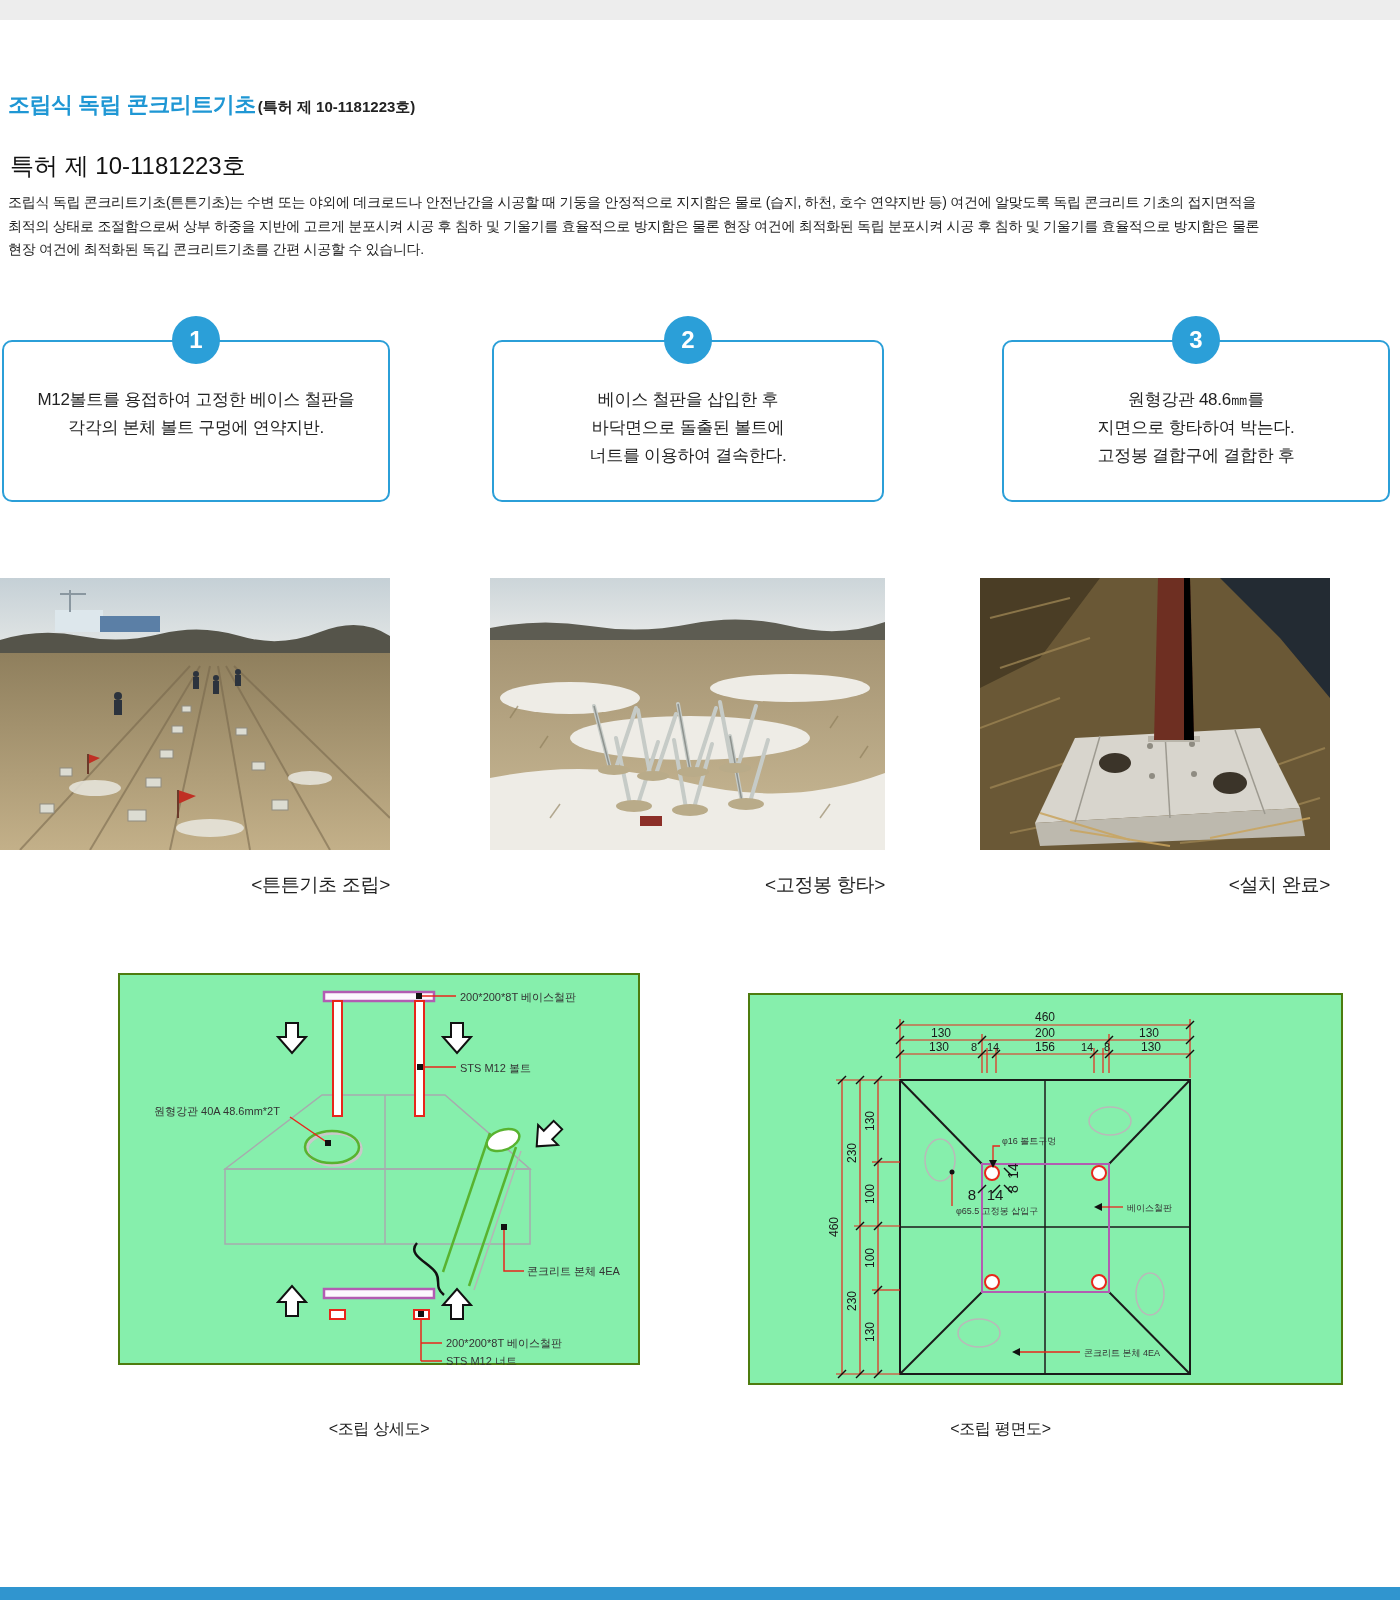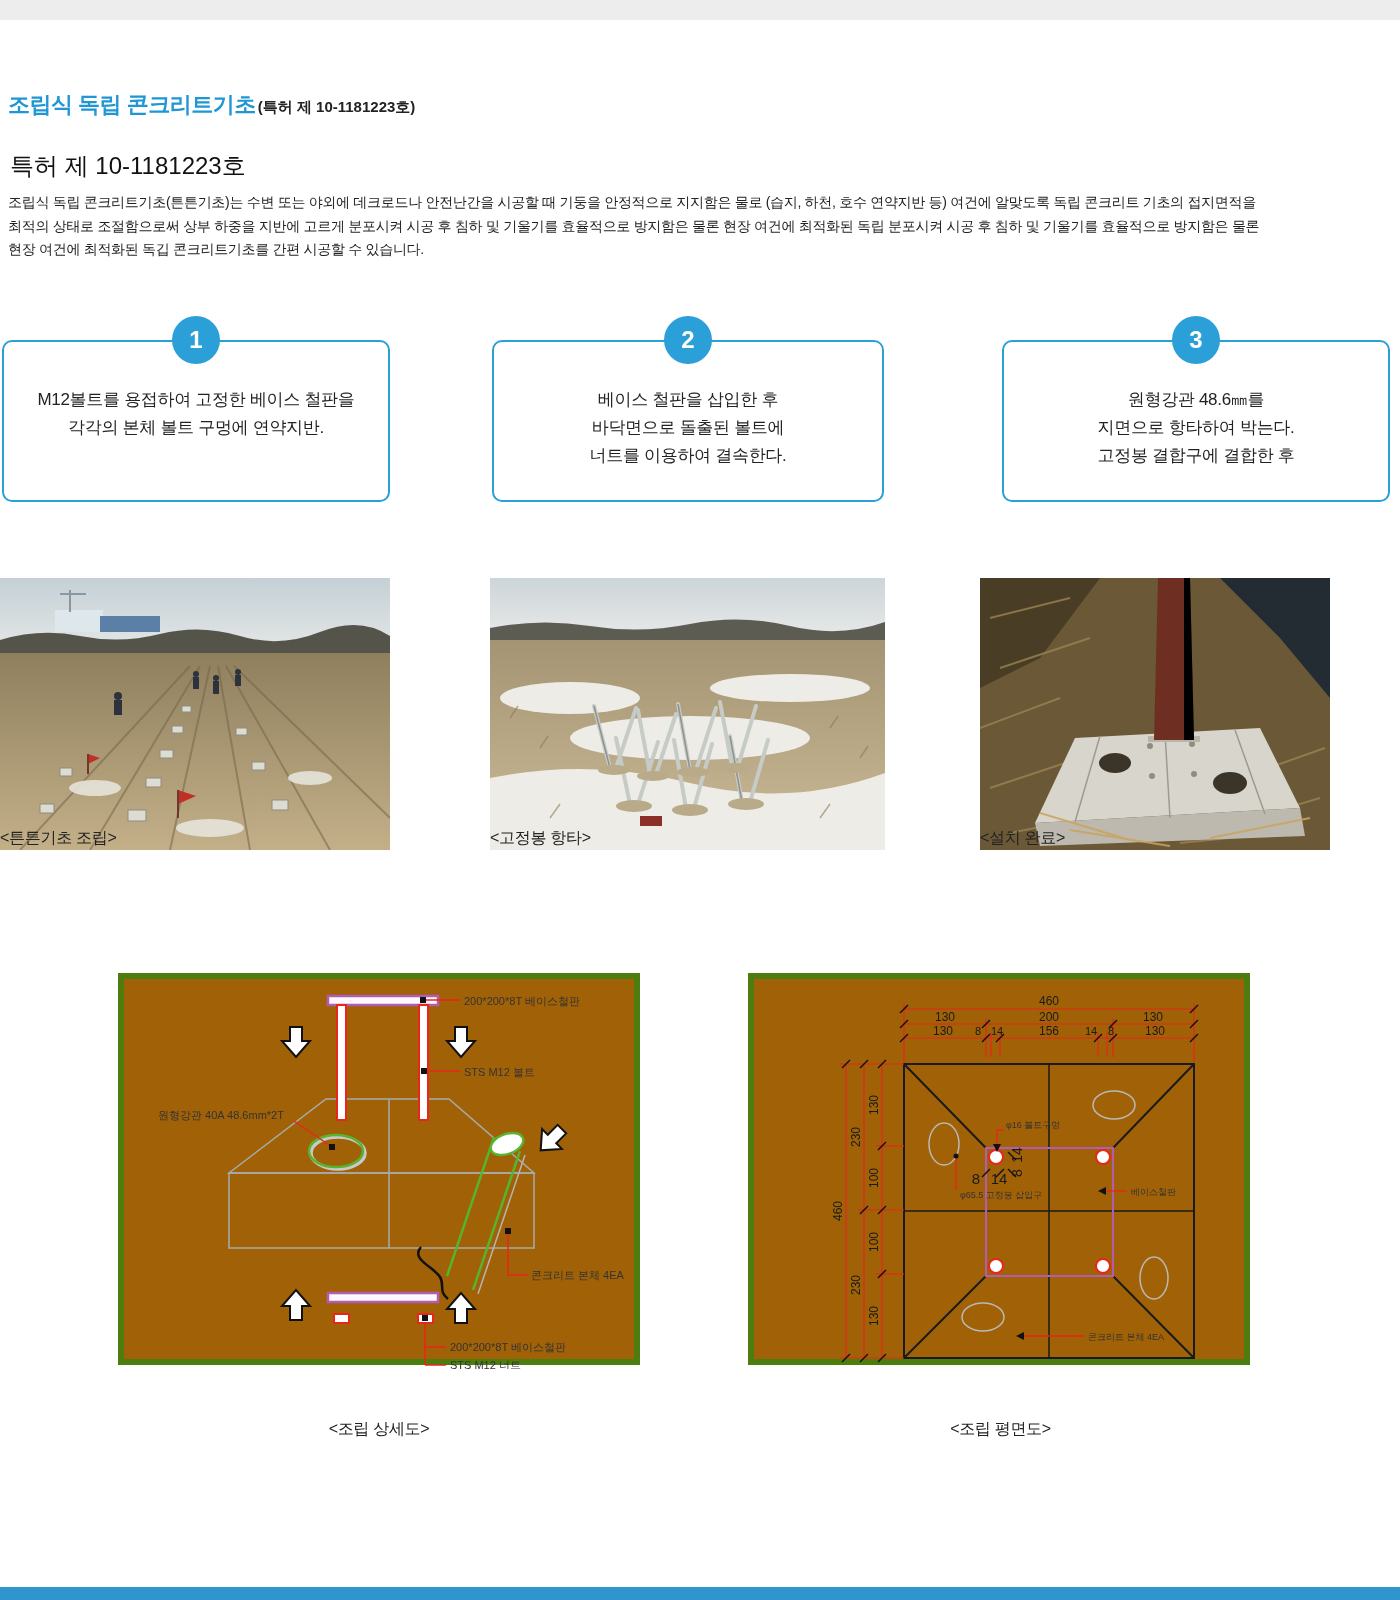--- a/index.html
+++ b/index.html
@@ -22,28 +22,28 @@
   .badge { position:absolute; left:50%; top:-26px; transform:translateX(-50%); width:48px; height:48px;
            border-radius:50%; background:#2b9fd8; color:#fff; font-size:24px; font-weight:bold;
            display:flex; align-items:center; justify-content:center; }
   .card-text { position:absolute; left:0; right:0; top:44px; text-align:center; font-size:17px;
                color:#222; line-height:28px; letter-spacing:-0.3px; }
 
   .photo { position:absolute; top:578px; height:272px; overflow:hidden; background:#999; }
   .photo-1 { left:0;     width:390px; }
   .photo-2 { left:490px; width:395px; }
   .photo-3 { left:980px; width:350px; }
-  .photo-caption { position:absolute; top:828px; text-align:left; font-size:16px; color:#222; letter-spacing:-0.3px; }
+  .photo-caption { position:absolute; top:872px; text-align:right; font-size:19px; color:#222; letter-spacing:-0.3px; }
   .cap-1 { left:0;     width:390px; }
   .cap-2 { left:490px; width:395px; }
   .cap-3 { left:980px; width:350px; }
 
-  .diagram-box { position:absolute; top:973px; height:392px; background:#a16207; border:6px solid #4d7c0f; }
+  .diagram-box { position:absolute; top:973px; height:392px; background:#86efac; border:2px solid #4d7c0f; }
   .diagram-1 { left:118px; width:522px; }
-  .diagram-2 { left:748px; width:502px; }
+  .diagram-2 { left:748px; width:595px;margin-top:20px; }
   .diagram-caption { position:absolute; top:1390px; text-align:center; font-size:16px; color:#222; letter-spacing:-0.3px;margin-top:29px; }
   .dcap-1 { left:118px; width:522px; }
   .dcap-2 { left:748px; width:505px; }
 
   svg text { font-family:"Liberation Sans","DejaVu Sans",sans-serif; fill:#333; }
   .dim-text { fill:#1a1a1a; }
 </style>
 </head>
 <body>
 

